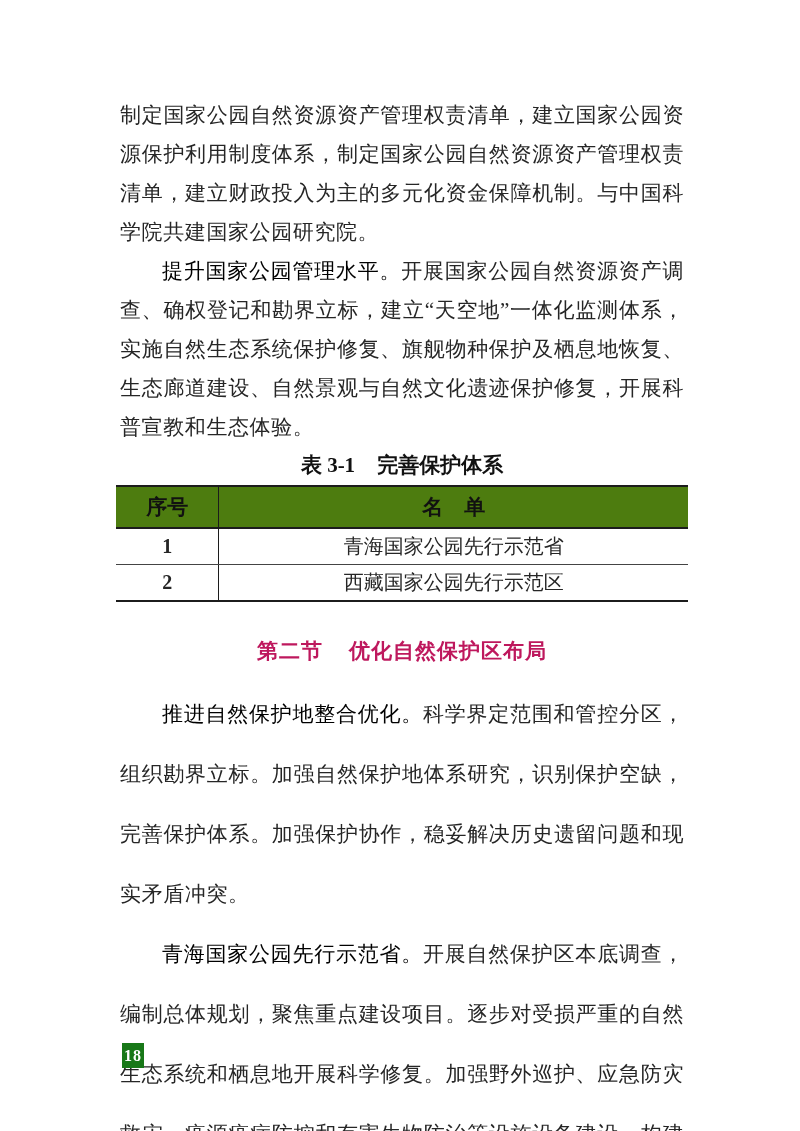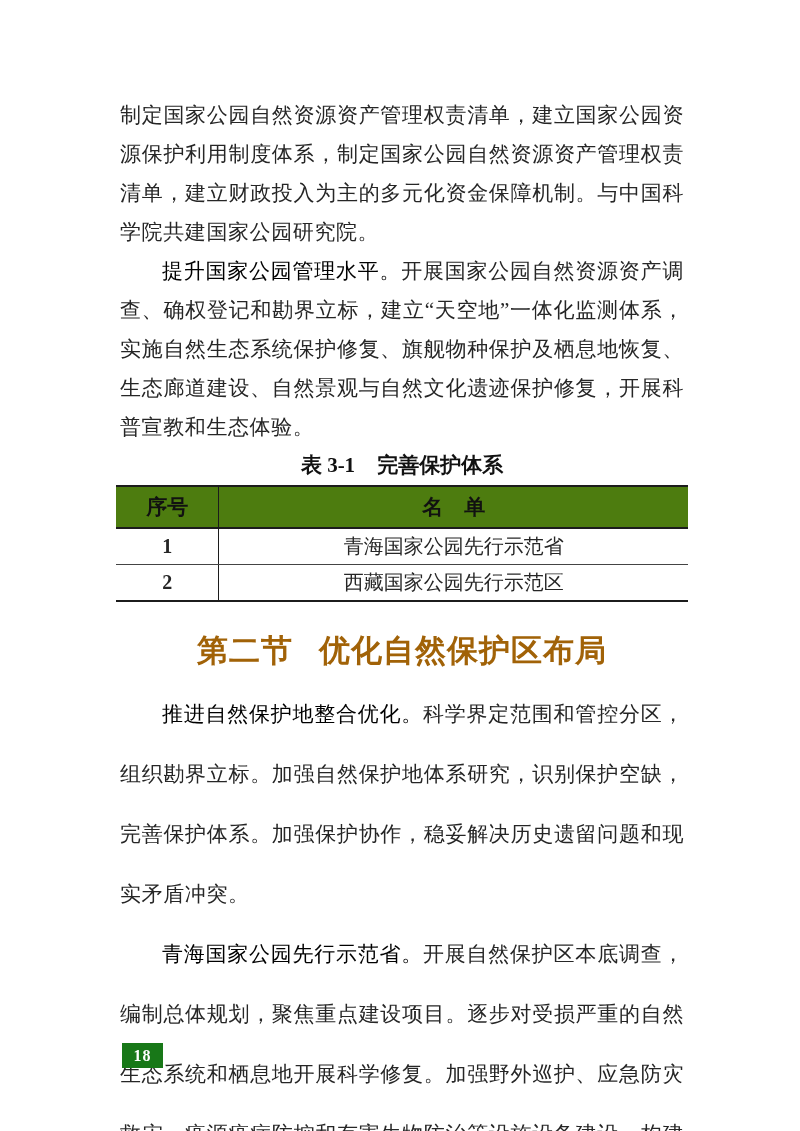--- a/index.html
+++ b/index.html
@@ -84,35 +84,35 @@
     font-weight: bold;
   }
   table.demo-table td.col-name { font-weight: normal; }
 
   
   .section-heading {
     margin-top: 28px;
     text-align: center;
     font-family: "Liberation Sans", "DejaVu Sans", sans-serif;
     font-weight: bold;
-    font-size: 31px;
+    font-size: 21px;
     line-height: 42px;
-    color: #a16207;
+    color: #be185d;
     letter-spacing: 1px;
   }
   .section-heading .sec-num { margin-right: 26px; }
 
   .block2 { margin-top: 12px; }
 
   
   .page-badge {
     position: absolute;
     left: 122px;
     top: 1043px;
-    width: 41px;
+    width: 22px;
     height: 25px;
     background: #187818;
     color: #ffffff;
     font-size: 16px;
     font-weight: bold;
     display: flex;
     align-items: center;
     justify-content: center;
     letter-spacing: 1px;
   }

